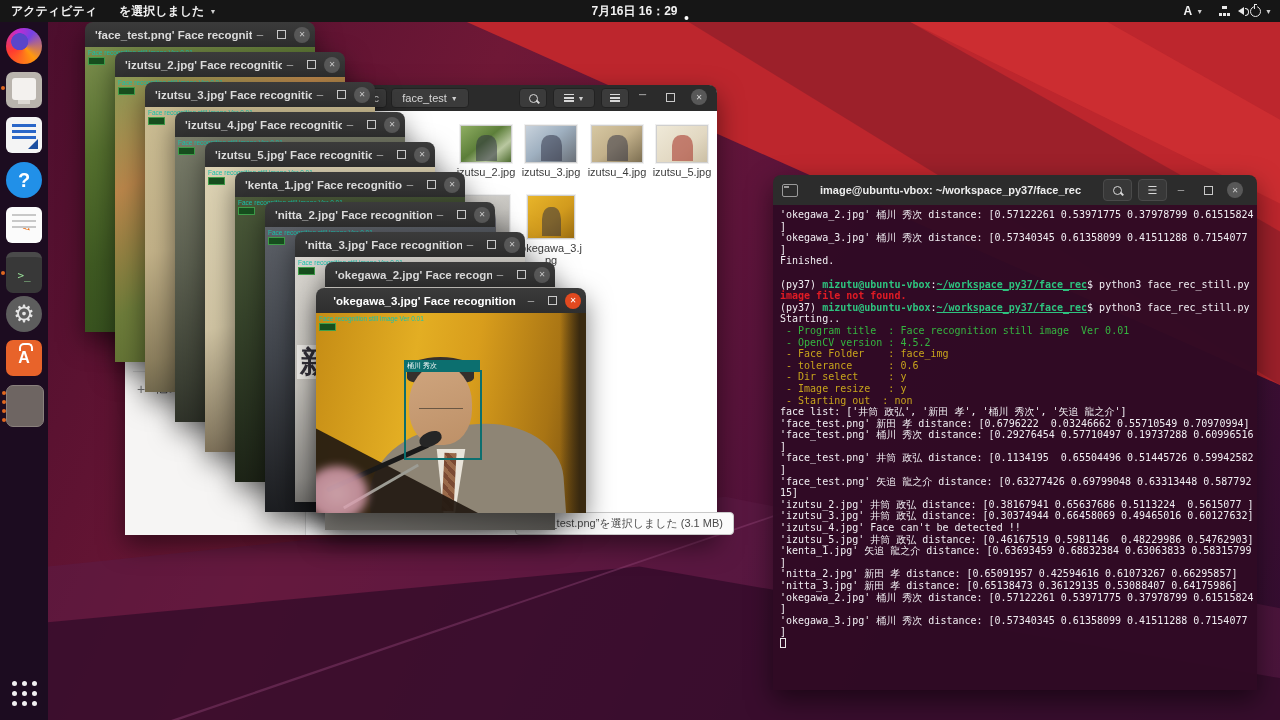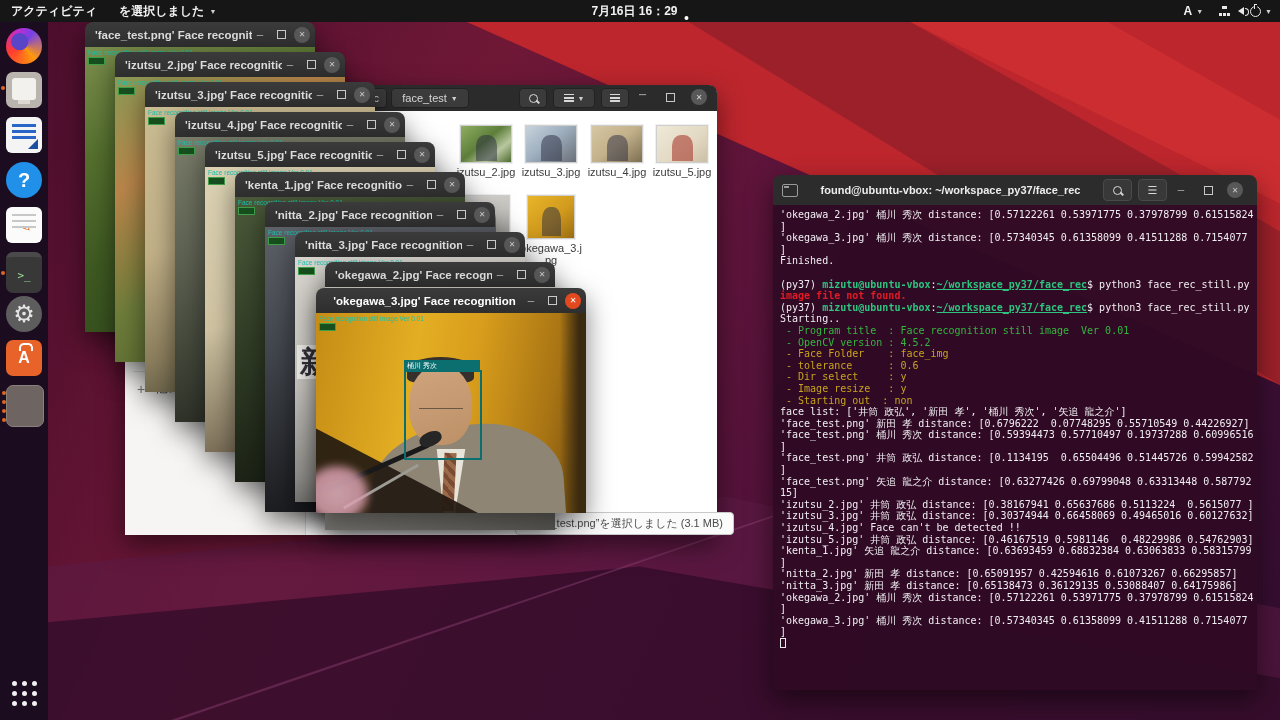--- a/index.html
+++ b/index.html
@@ -453,21 +453,21 @@
       </div>
       <div class="facebox">
         <div class="facelabel">桶川 秀次</div>
       </div>
     </div>
   </div>
 
   <div class="terminal">
     <div class="term-header">
       <span class="ic-tab"></span>
-      <span class="term-title">found@ubuntu-vbox: ~/workspace_py37/face_rec</span>
+      <span class="term-title">image@ubuntu-vbox: ~/workspace_py37/face_rec</span>
       <span class="term-btn">
           <span class="ic-mag"></span>
         </span>
       <span class="term-btn">☰</span>
       <span class="wbtn">─</span>
       <span class="wbtn">
           <span class="maxglyph"></span>
         </span>
       <span class="wbtn close">✕</span>
     </div>
@@ -483,22 +483,22 @@
         <div class="tline"><span class="c-fg">(py37) </span><span class="c-g">mizutu@ubuntu-vbox</span><span class="c-fg">:</span><span class="c-gu">~/workspace_py37/face_rec</span><span class="c-fg">$ python3 face_rec_still.py</span></div>
         <div class="tline"><span class="c-fg">Starting..</span></div>
         <div class="tline"><span class="c-ok"> - Program title  : Face recognition still image  Ver 0.01</span></div>
         <div class="tline"><span class="c-ok"> - OpenCV version : 4.5.2</span></div>
         <div class="tline"><span class="c-y"> - Face Folder    : face_img</span></div>
         <div class="tline"><span class="c-y"> - tolerance      : 0.6</span></div>
         <div class="tline"><span class="c-y"> - Dir select     : y</span></div>
         <div class="tline"><span class="c-y"> - Image resize   : y</span></div>
         <div class="tline"><span class="c-y"> - Starting out  : non</span></div>
         <div class="tline"><span class="c-fg">face list: ['井筒 政弘', '新田 孝', '桶川 秀次', '矢追 龍之介']</span></div>
-        <div class="tline"><span class="c-fg">'face_test.png' 新田 孝 distance: [0.6796222  0.07748295 0.55710549 0.44226927]</span></div>
-        <div class="tline"><span class="c-fg">'face_test.png' 桶川 秀次 distance: [0.59394473 0.57710497 0.19737288 0.60996516</span></div>
+        <div class="tline"><span class="c-fg">'face_test.png' 新田 孝 distance: [0.6796222  0.03246662 0.55710549 0.70970994]</span></div>
+        <div class="tline"><span class="c-fg">'face_test.png' 桶川 秀次 distance: [0.29276454 0.57710497 0.19737288 0.60996516</span></div>
         <div class="tline"><span class="c-fg">]</span></div>
         <div class="tline"><span class="c-fg">'face_test.png' 井筒 政弘 distance: [0.1134195  0.65504496 0.51445726 0.59942582</span></div>
         <div class="tline"><span class="c-fg">]</span></div>
         <div class="tline"><span class="c-fg">'face_test.png' 矢追 龍之介 distance: [0.63277426 0.69799048 0.63313448 0.587792</span></div>
         <div class="tline"><span class="c-fg">15]</span></div>
         <div class="tline"><span class="c-fg">'izutsu_2.jpg' 井筒 政弘 distance: [0.38167941 0.65637686 0.5113224  0.5615077 ]</span></div>
         <div class="tline"><span class="c-fg">'izutsu_3.jpg' 井筒 政弘 distance: [0.30374944 0.66458069 0.49465016 0.60127632]</span></div>
         <div class="tline"><span class="c-fg">'izutsu_4.jpg' Face can't be detected !!</span></div>
         <div class="tline"><span class="c-fg">'izutsu_5.jpg' 井筒 政弘 distance: [0.46167519 0.5981146  0.48229986 0.54762903]</span></div>
         <div class="tline"><span class="c-fg">'kenta_1.jpg' 矢追 龍之介 distance: [0.63693459 0.68832384 0.63063833 0.58315799</span></div>

